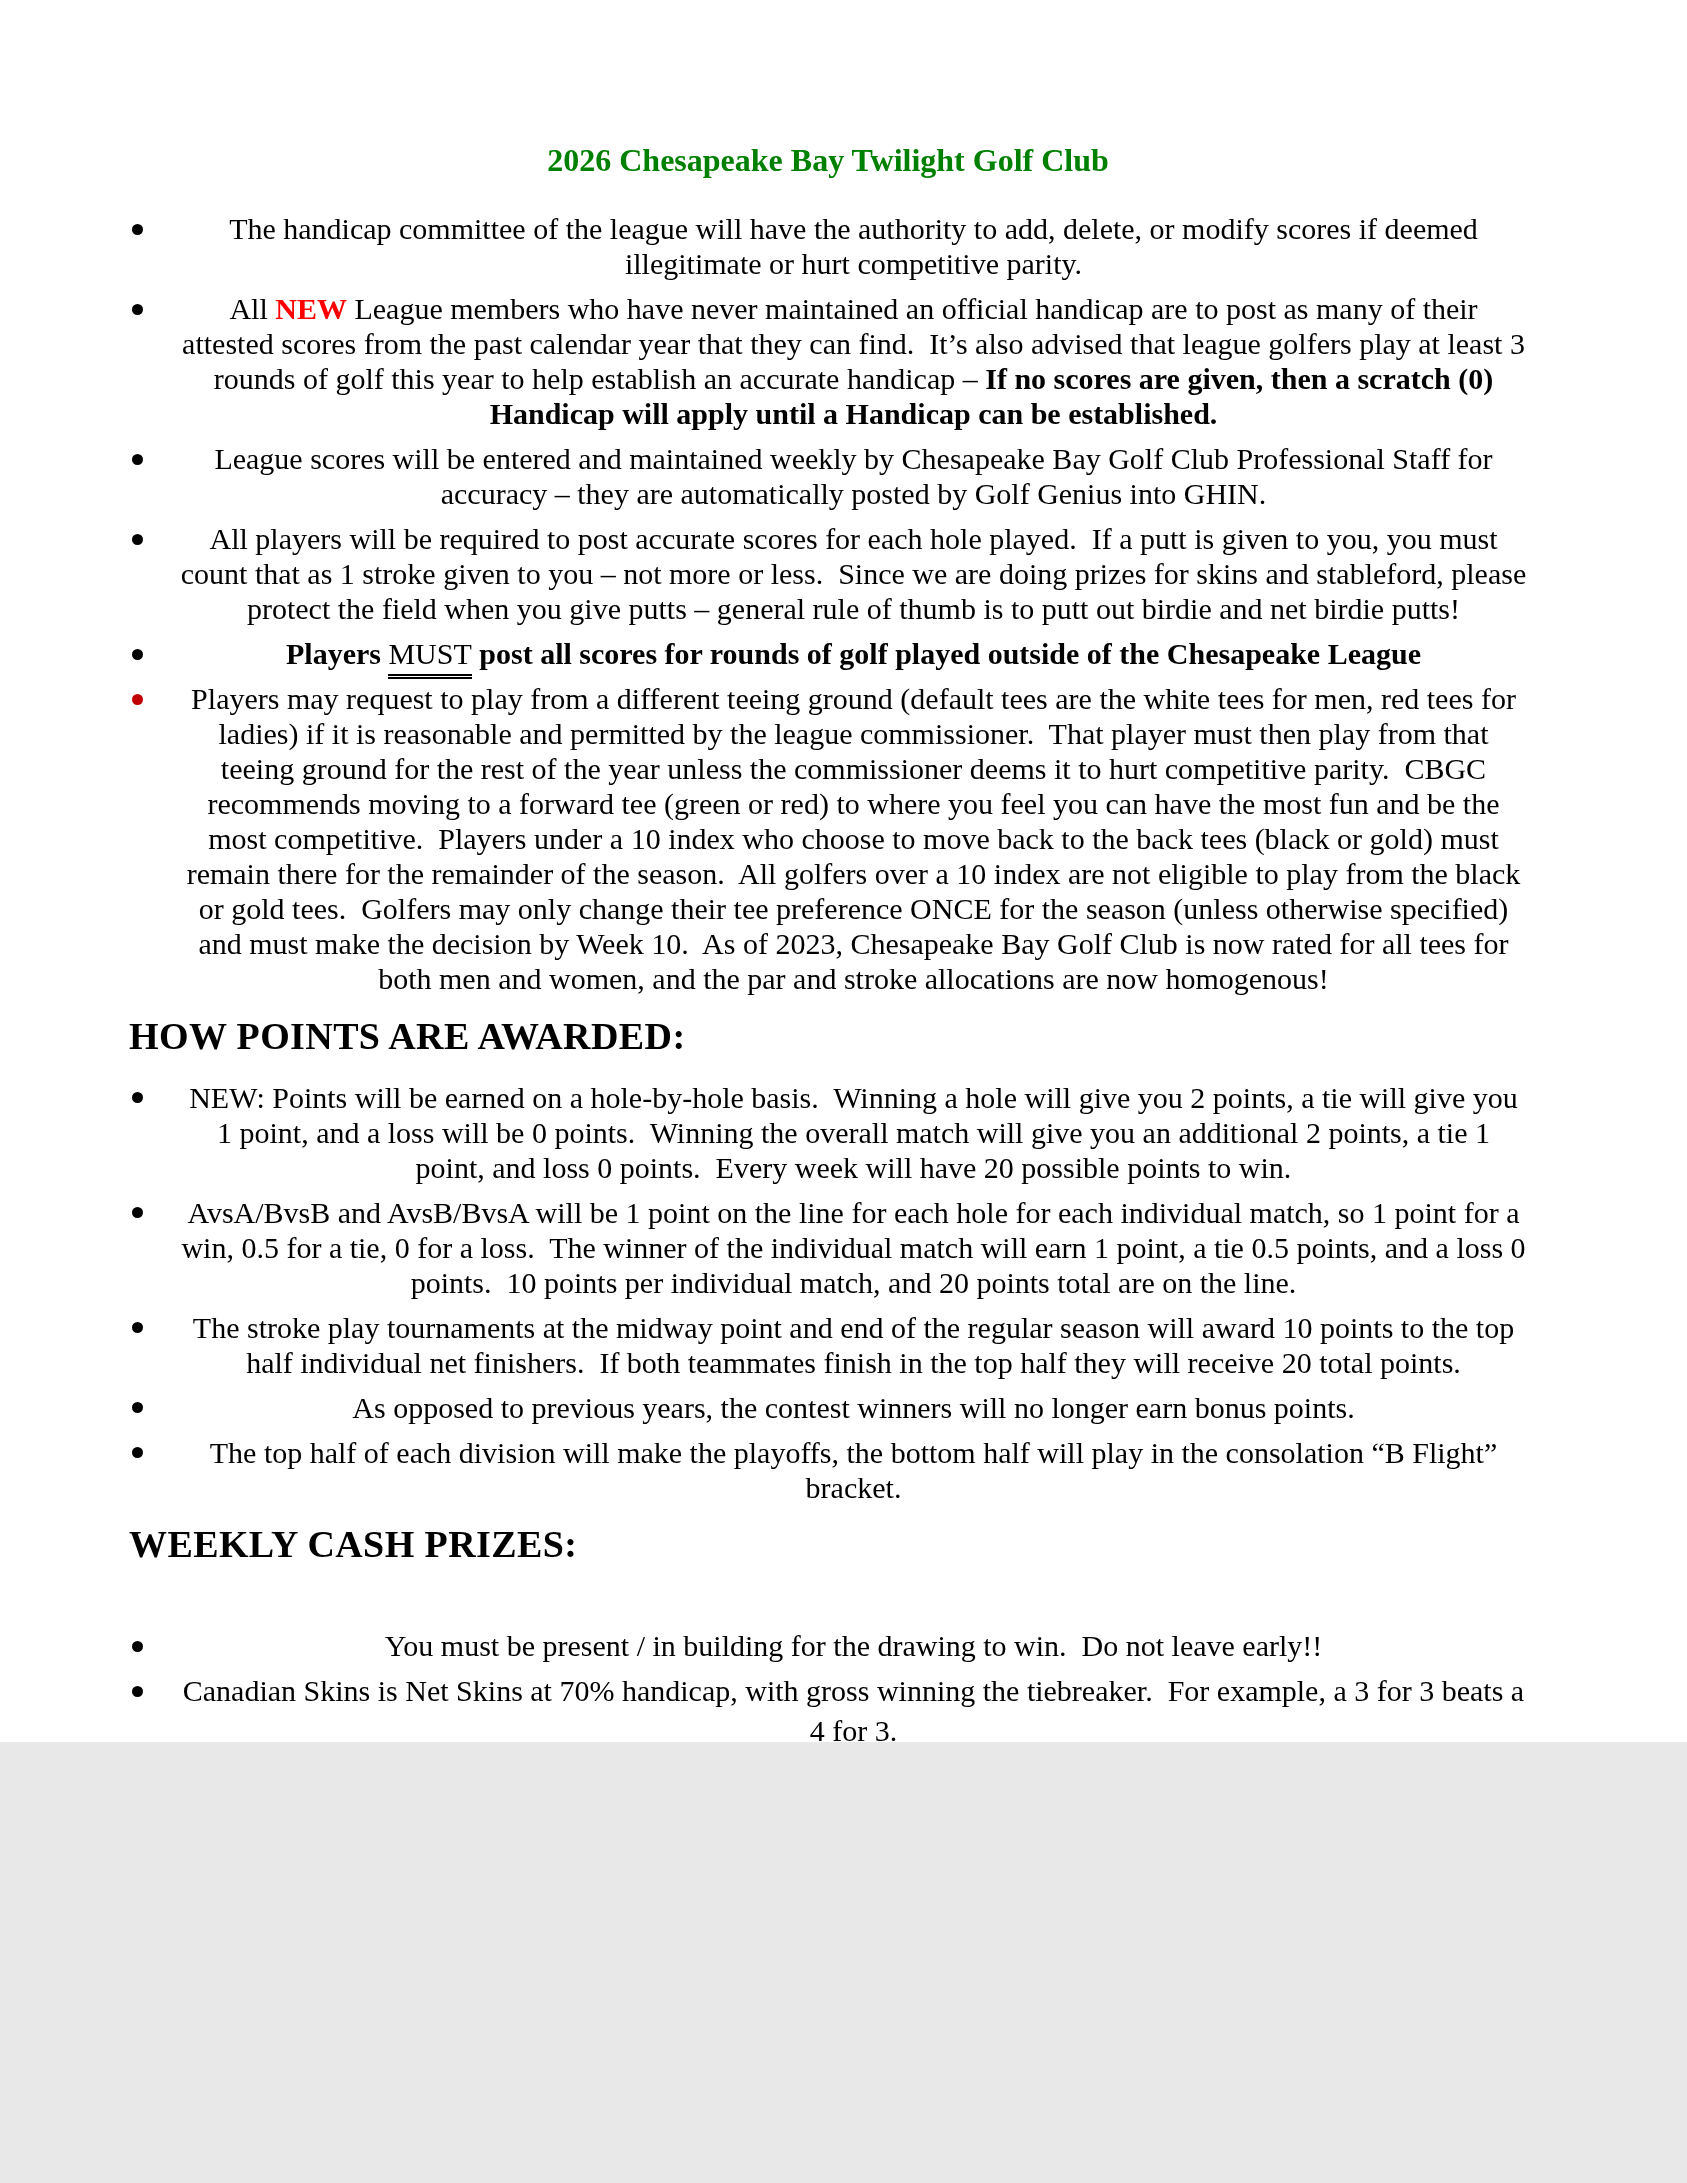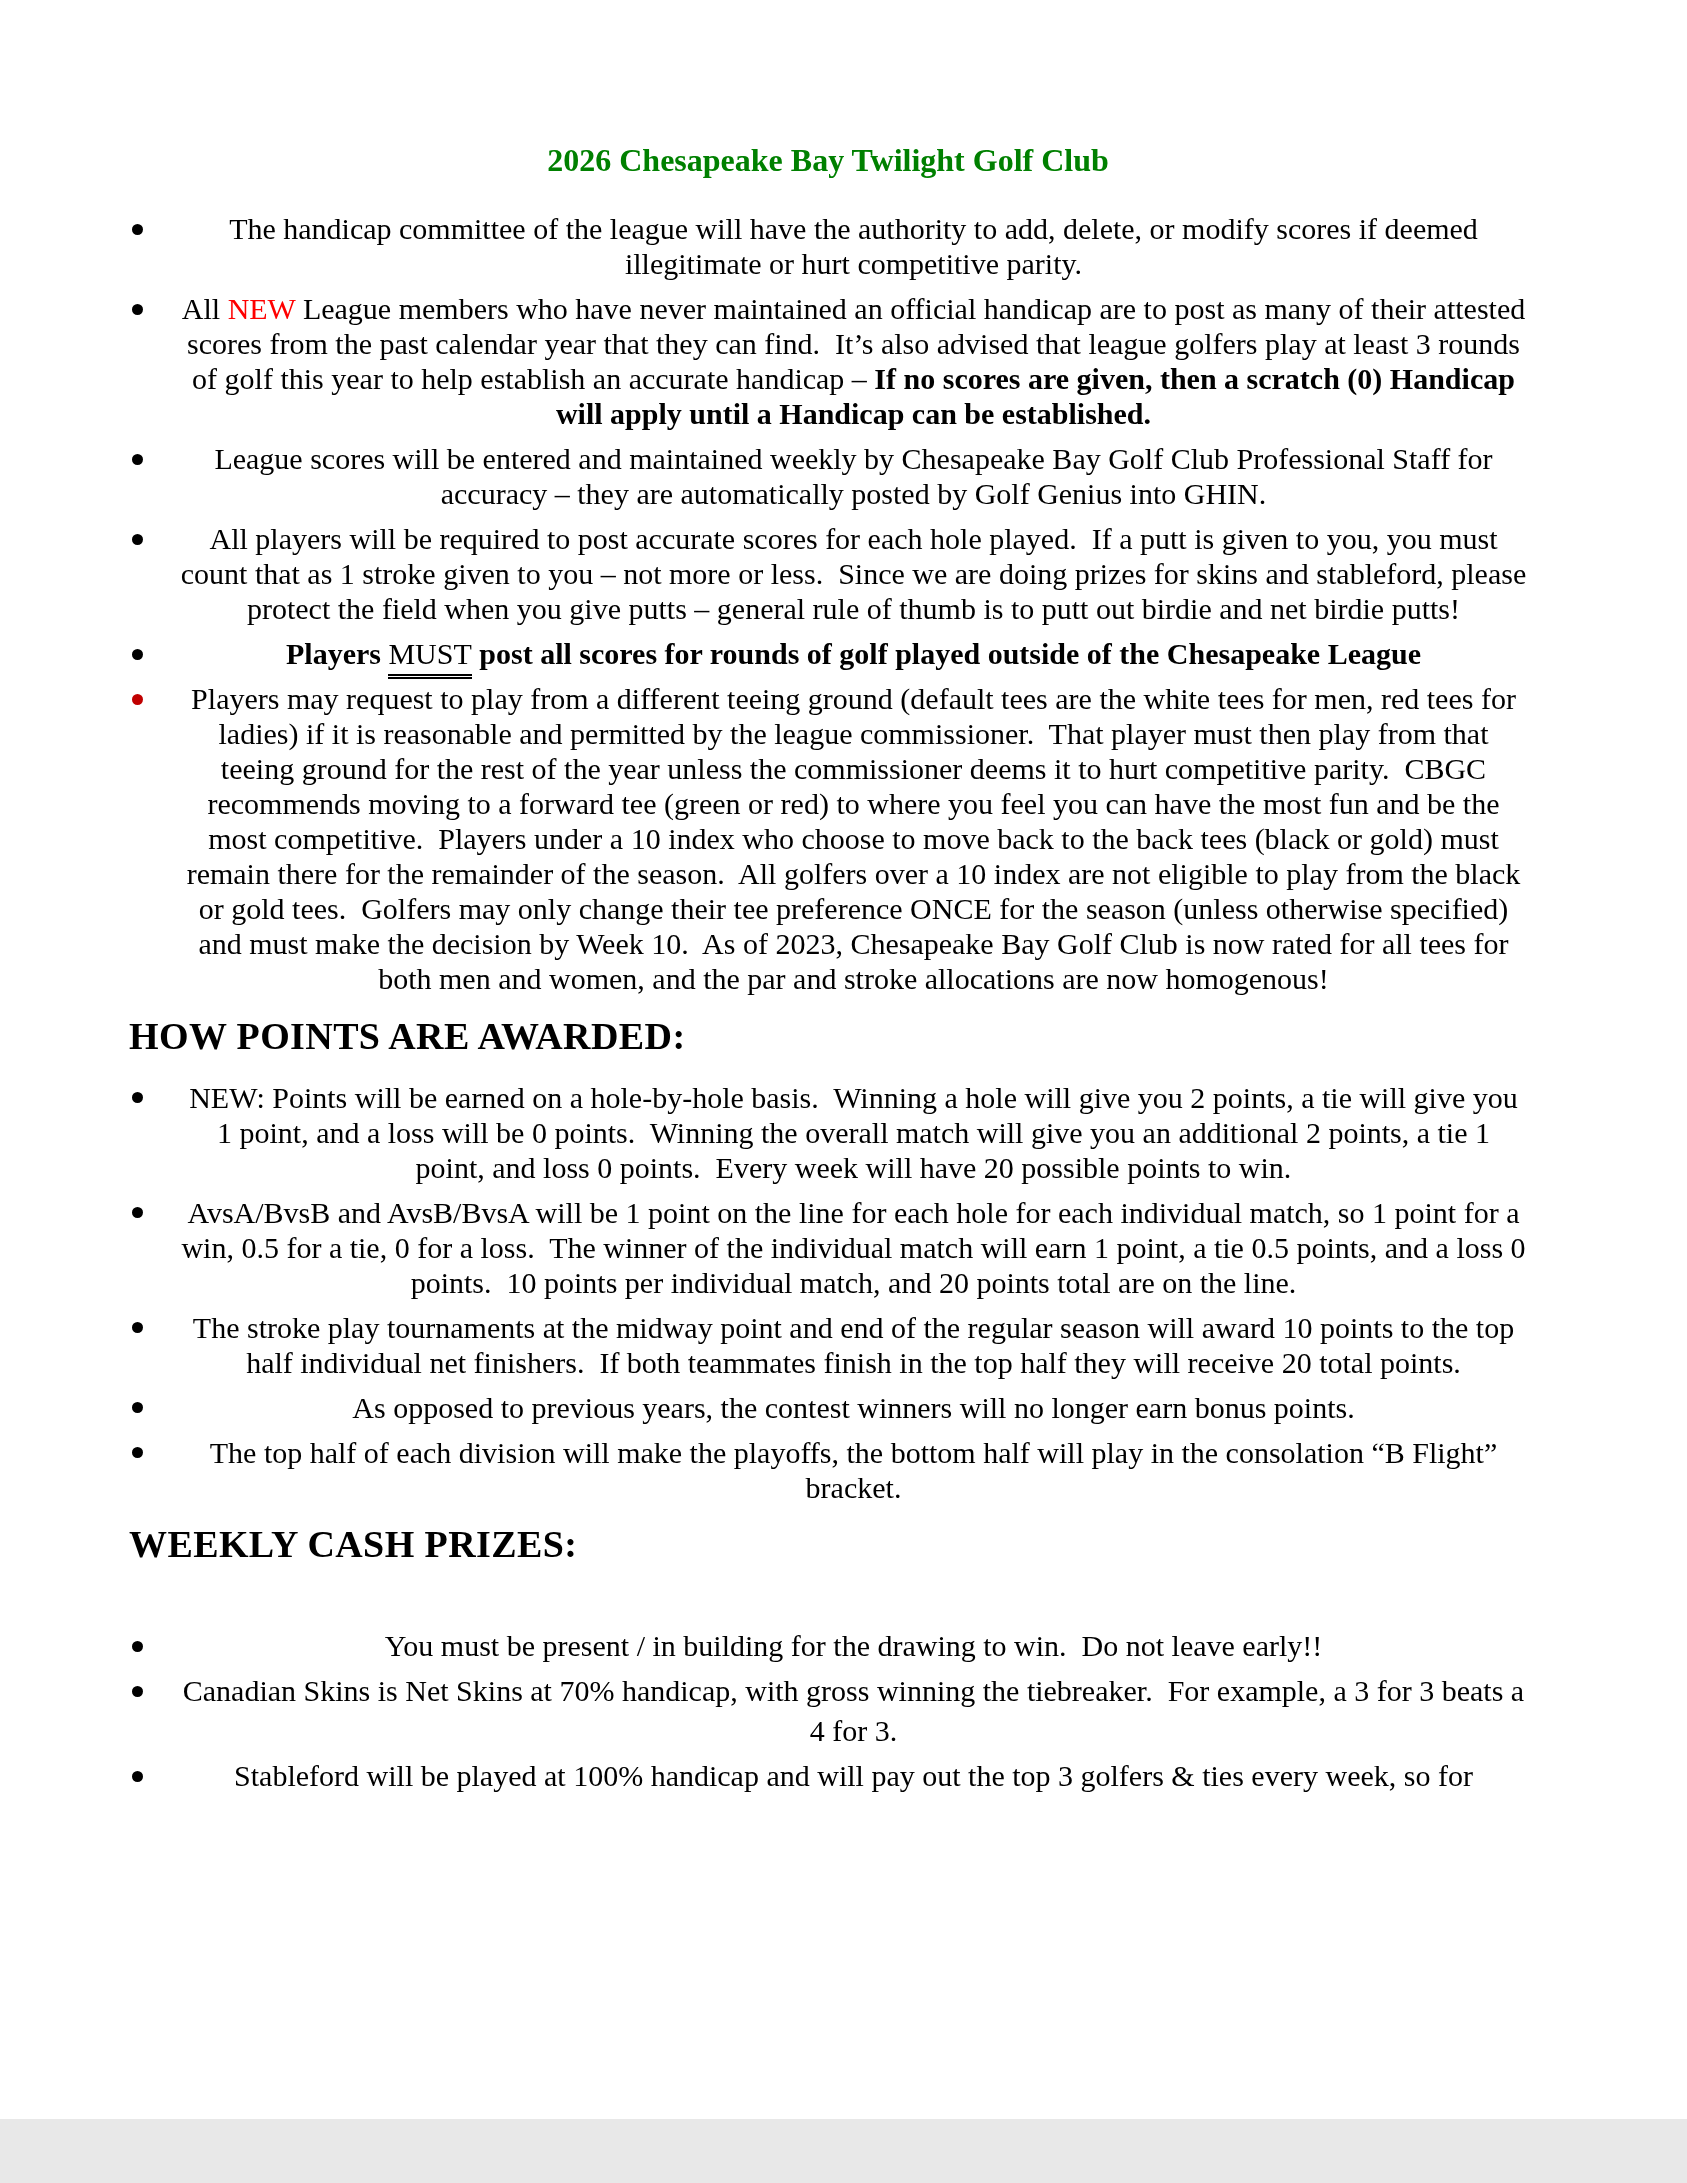--- a/index.html
+++ b/index.html
@@ -1,18 +1,18 @@
 <!DOCTYPE html>
 <html style="--title-green: #008000; --new-red: #FF0000; --bullet-red: #C00000;font-size:13.5px"><head>
 <meta charset="utf-8">
 <style>
   html,body { margin:0; padding:0; background:#e8e8e8; }
   .page {
     position:relative;
-    width:1687px; height:2119px;
+    width:1687px; height:1742px;
     margin:0 auto;
     background:#ffffff;
     box-sizing:border-box;
     padding:142px 160px 0 129px;
     font-family:"Liberation Serif","DejaVu Serif",serif;
     color:#000;
     overflow:hidden;
   }
   .doc-title {
     font-size:32px; line-height:37px; font-weight:bold;
@@ -42,21 +42,21 @@
   }
   ul.blist li.red-bullet::before { background:var(--bullet-red,#C00000); }
   ul.blist.level2 { margin-left:53px; }
   ul.blist.level2 li { padding-left:47px; }
   ul.blist.level2 li::before { left:0; top:13.5px; width:10px; height:10px; }
   ul.blist.loose li { line-height:40px; margin-bottom:5px; }
   ul.blist.loose li::before { top:15px; }
   .spacer { height:38px; }
   .seg-n { font-weight:normal; }
   .seg-b { font-weight:bold; }
-  .seg-br { font-weight:normal; color:var(--new-red,#FF0000); }
+  .seg-br { font-weight:bold; color:var(--new-red,#FF0000); }
   .seg-bu {
     font-weight:normal;
     border-bottom:5px double #000;
     padding-bottom:4px;
   }
   .footer {
     position:absolute;
     top:2124px; right:141px;
     font-size:34px; line-height:37px;
     white-space:pre;

